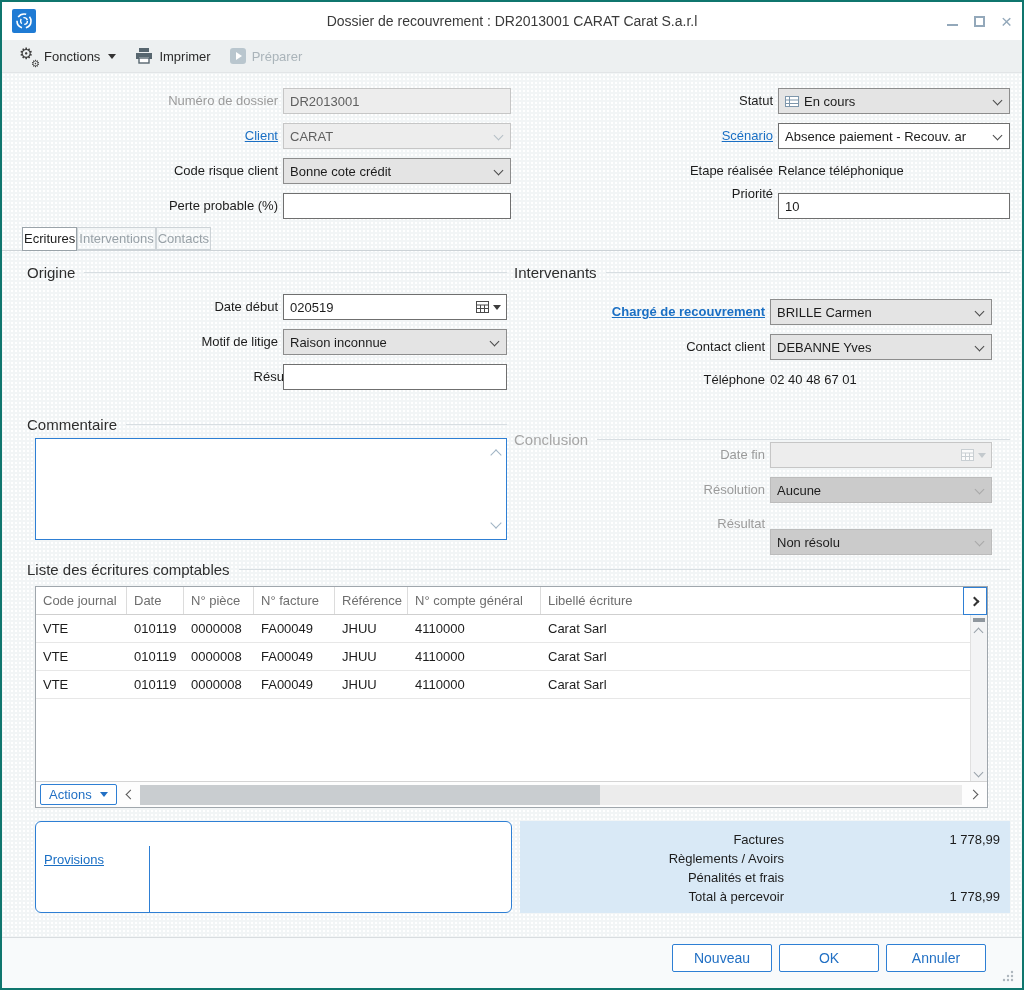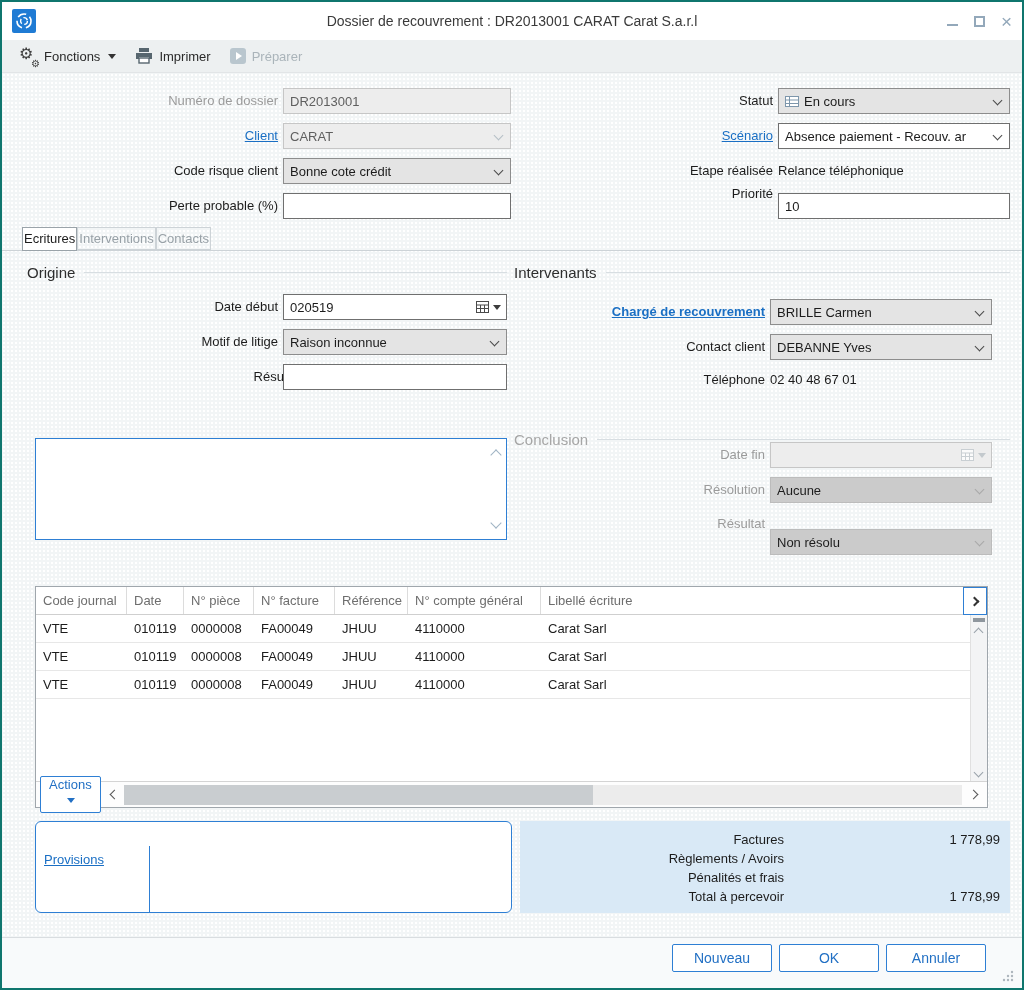--- a/index.html
+++ b/index.html
@@ -101,22 +101,22 @@
                 transform:rotate(-45deg); margin-left:-2px; }
   .vscroll { position:absolute; top:28px; right:0; bottom:26px; width:17px; background:#f3f4f5;
              border-left:1px solid #e0e0e0; }
   .vthumb { position:absolute; top:3px; left:2px; width:12px; height:4px; background:#8f979e; }
   .vchev { position:absolute; left:4px; width:7px; height:7px;
            border-right:1px solid #99a2aa; border-bottom:1px solid #99a2aa; }
   .vchev.up { top:14px; transform:rotate(-135deg); }
   .vchev.dn { bottom:5px; transform:rotate(45deg); }
   .tfoot { height:26px; border-top:1px solid #d4d4d4; display:flex; align-items:center;
            background:#fdfdfd; padding:0 4px; }
-  .actions-btn { height:37px; border:1px solid #2e7fd4; border-radius:2px; background:#fff;
-                 color:#2270c4; display:flex; align-items:center; gap:6px; padding:0 8px;flex-direction:column; }
+  .actions-btn { height:21px; border:1px solid #2e7fd4; border-radius:2px; background:#fff;
+                 color:#2270c4; display:flex; align-items:center; gap:6px; padding:0 8px; }
   .actions-btn .caret-dn { border-top-color:#2270c4; }
   .hchev { width:7px; height:7px; border-right:1.6px solid #555; border-bottom:1.6px solid #555; }
   .hchev.left { transform:rotate(135deg); margin:0 6px 0 10px; }
   .hchev.right { transform:rotate(-45deg); margin:0 6px 0 8px; }
   .htrack { flex:1; height:20px; background:#ececec; position:relative; }
   .hthumb { position:absolute; left:0; top:0; height:100%; width:56%; background:#c9cdd0; }
 
   
   .prov-box { position:absolute; left:33px; top:748px; width:477px; height:92px; background:#fff;
               border:1px solid #2e7fd4; border-radius:6px; display:flex; overflow:hidden; }
@@ -301,20 +301,23 @@
     <div class="fld" style="left:768px; top:261px; width:222px;">
       <div class="combo gray">
           <span>DEBANNE Yves</span>
           <span class="cv"></span>
         </div>
     </div>
 
     <div class="lab" style="left:512px; top:294px; width:251px;">Téléphone</div>
     <div class="val-text" style="left:768px; top:294px;">02 40 48 67 01</div>
 
+    <div class="gtitle" style="left:25px; top:341px; width:480px;">
+        <span>Commentaire</span>
+      </div>
     <div class="comment-box">
       <span></span>
       <span class="scroll-chev up"></span>
       <span class="scroll-chev dn"></span>
     </div>
 
     <div class="gtitle dim" style="left:512px; top:356px; width:496px;">
         <span>Conclusion</span>
       </div>
 
@@ -344,20 +347,23 @@
     </div>
 
     <div class="lab dim" style="left:512px; top:438px; width:251px;">Résultat</div>
     <div class="fld" style="left:768px; top:456px; width:222px;">
       <div class="combo dgray">
           <span>Non résolu</span>
           <span class="cv"></span>
         </div>
     </div>
 
+    <div class="gtitle" style="left:25px; top:486px; width:983px;">
+        <span>Liste des écritures comptables</span>
+      </div>
 
     <div class="etable">
       <div class="thead">
         <div class="th c0">Code journal</div>
         <div class="th c1">Date</div>
         <div class="th c2">N° pièce</div>
         <div class="th c3">N° facture</div>
         <div class="th c4">Référence</div>
         <div class="th c5">N° compte général</div>
         <div class="th c6">Libellé écriture</div>

